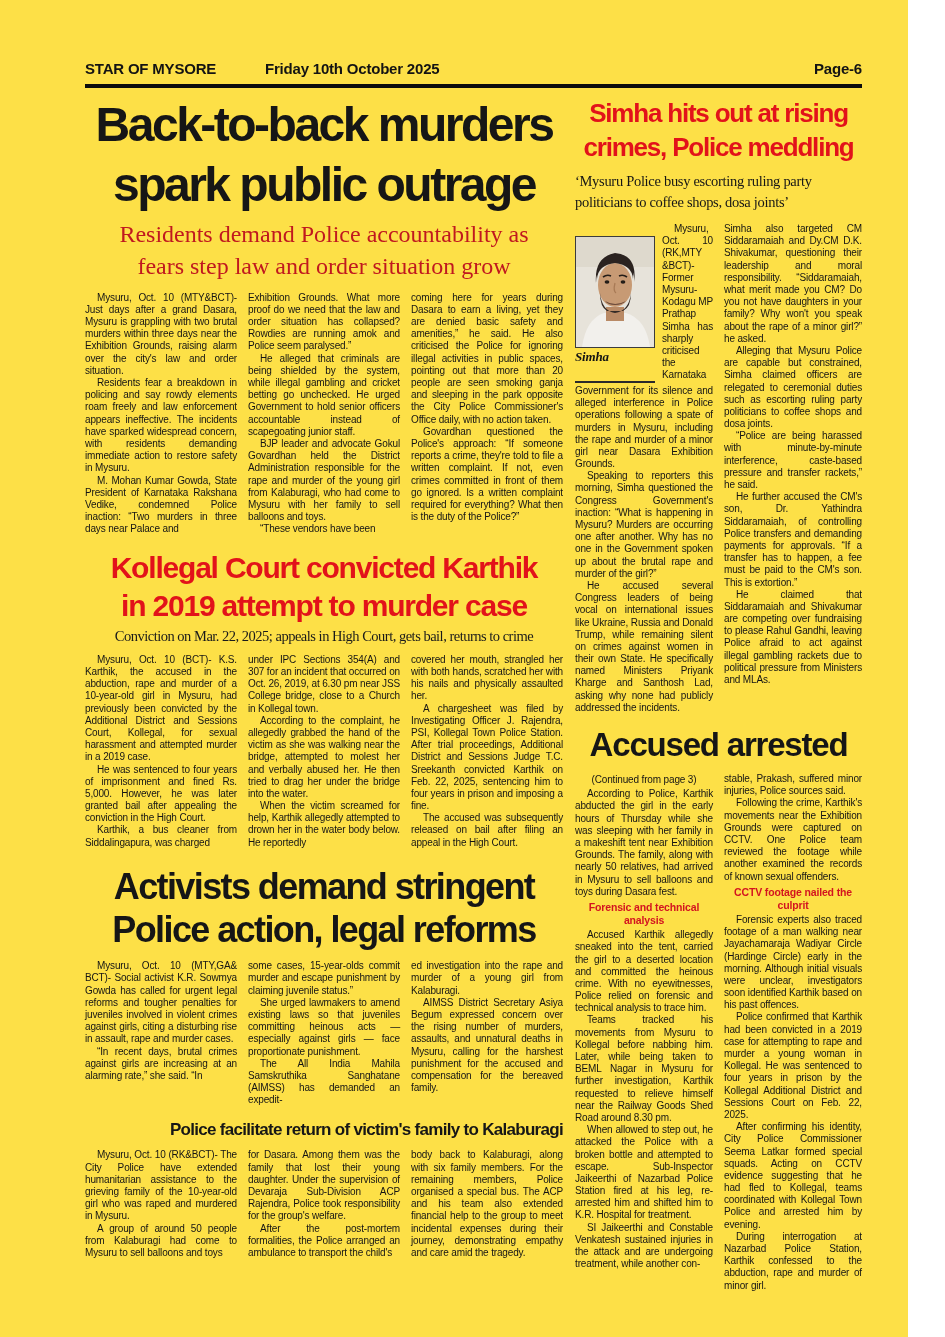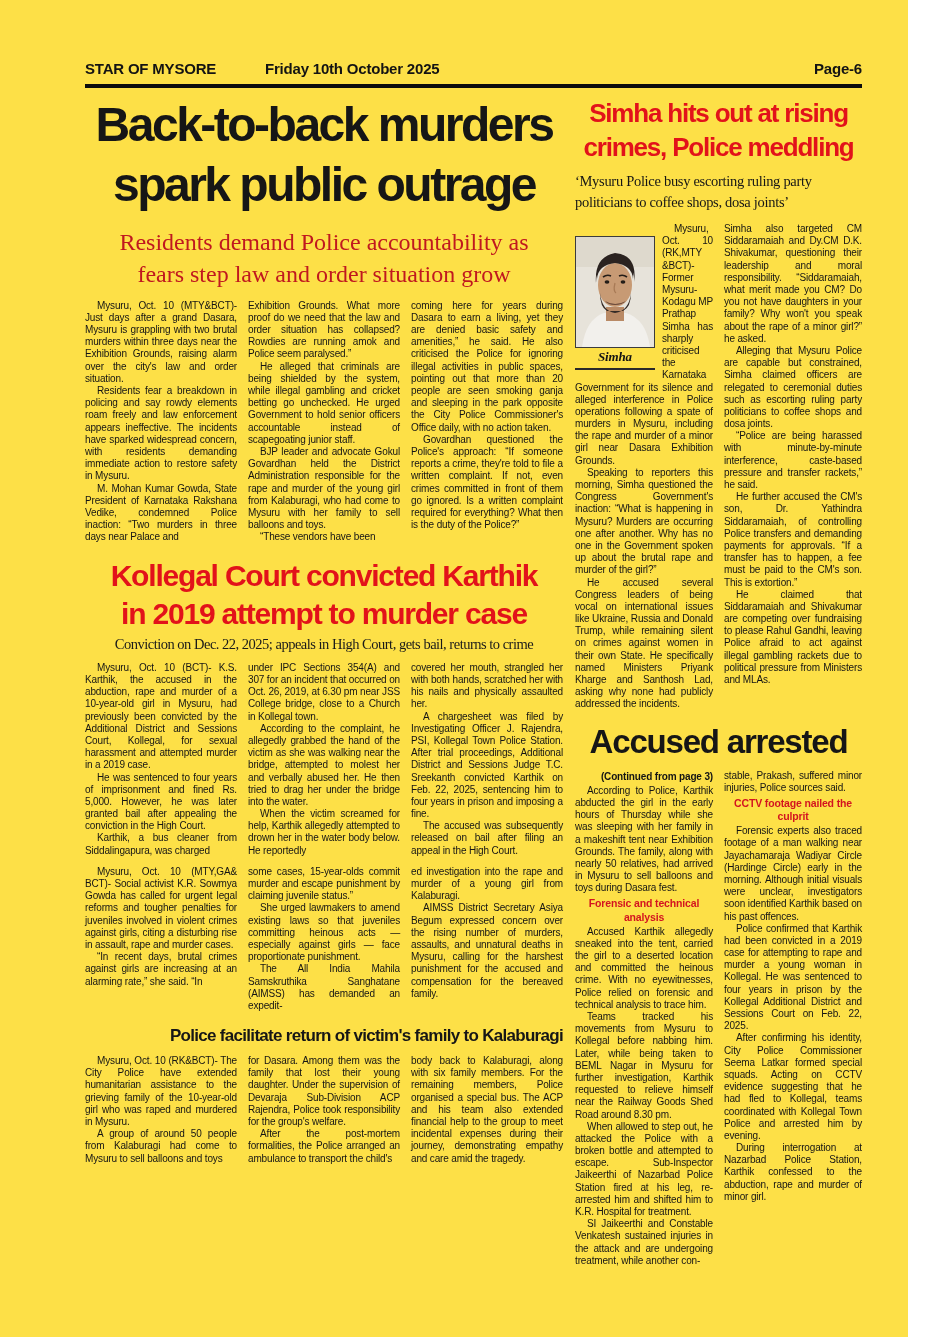--- a/index.html
+++ b/index.html
@@ -15,44 +15,44 @@
     font-weight:bold; font-size:15px; letter-spacing:-0.2px;
   }
   .hdr-rule { position:absolute; top:84px; left:85px; width:777px; border-top:4px solid #0c0c0c; }
   
   .main { position:absolute; top:95px; left:85px; width:777px; display:flex; gap:12px; }
   .region-left  { width:478px; flex:none; }
   .region-right { width:287px; flex:none; }
   
   .h-murders { font-size:48px; font-weight:bold; letter-spacing:-2.5px; line-height:1.26; text-align:center; color:#161616; }
   .h-murders p { margin:0; white-space:nowrap; }
-  .sub-murders { margin-top:10px; font-family:"Liberation Serif","DejaVu Serif",serif; font-size:24px; color:#c0181f; line-height:1.35; text-align:center; }
+  .sub-murders { margin-top:2px; font-family:"Liberation Serif","DejaVu Serif",serif; font-size:24px; color:#c0181f; line-height:1.35; text-align:center; }
   .sub-murders p { margin:0; white-space:nowrap; }
   .h-kollegal { margin-top:14px; font-size:30px; font-weight:bold; color:#e2121a; letter-spacing:-1.2px; line-height:1.24; text-align:center; }
   .h-kollegal p { margin:0; white-space:nowrap; }
   .sub-kollegal { margin-top:4px; font-family:"Liberation Serif","DejaVu Serif",serif; font-size:14.5px; letter-spacing:-0.5px; text-align:center; white-space:nowrap; color:#1a1a1a; }
   .h-activists { margin-top:16px; font-size:36px; font-weight:bold; letter-spacing:-1.6px; line-height:1.2; text-align:center; color:#161616; }
   .h-activists p { margin:0; white-space:nowrap; }
   .h-kalaburagi { margin-top:14px; font-size:17px; font-weight:bold; letter-spacing:-0.7px; text-align:right; white-space:nowrap; color:#161616; }
   .h-simha { margin-top:2px; font-size:26px; font-weight:bold; color:#e2121a; letter-spacing:-1.2px; line-height:1.3; text-align:center; }
   .h-simha p { margin:0; white-space:nowrap; }
   .sub-simha { margin-top:6px; font-family:"Liberation Serif","DejaVu Serif",serif; font-size:14.5px; letter-spacing:-0.3px; line-height:1.5; color:#161616; }
   .sub-simha p { margin:0; white-space:nowrap; }
   .h-arrested { margin-top:12px; font-size:33px; font-weight:bold; letter-spacing:-1.2px; text-align:center; white-space:nowrap; color:#161616; }
   
   .cols { display:flex; gap:11px; margin-top:9px; }
   .col  { flex:1; min-width:0; font-size:10px; line-height:1.22; letter-spacing:-0.15px; text-align:justify; color:#141414; }
   .col p { margin:0; text-indent:12px; }
   .col.cont > div:first-child p:first-child, .col.cont > p:first-child { text-indent:0; }
-  .note { font-weight:bold; font-size:10px; text-align:right; margin:1px 0 2px; }
+  .note { font-weight:normal; font-size:10px; text-align:center; margin:1px 0 2px; }
   .red-sub { color:#d31420; font-weight:bold; font-size:10.5px; line-height:1.25; text-align:center; margin:3px 0 2px; }
   
   .photo-wrap { float:left; width:80px; margin:13px 7px 2px 0; }
   .photo { display:block; width:78px; height:110px; border:1px solid #3c3c3c; background:#ddd8ce; }
-  .photo-caption { font-family:"Liberation Serif","DejaVu Serif",serif; font-weight:bold; font-style:italic; font-size:13px; text-align:center; border-bottom:2px solid #2a2a2a; padding:1px 0 3px; }
+  .photo-caption { font-family:"Liberation Serif","DejaVu Serif",serif; font-weight:bold; font-style:italic; font-size:13px; text-align:left; border-bottom:2px solid #2a2a2a; padding:1px 0 16px; }
 </style>
 </head>
 <body>
 
 <div class="page">
 
   <div class="hdr">
     <span>STAR OF MYSORE</span>
     <span>Friday 10th October 2025</span>
     <span>Page-6</span>
@@ -89,41 +89,45 @@
               <p>Govardhan questioned the Police's approach: “If someone reports a crime, they're told to file a written complaint. If not, even crimes committed in front of them go ignored. Is a written complaint required for everything? What then is the duty of the Police?”</p>
             </div>
         </div>
       </div>
 
       <div>
         <div class="h-kollegal">
             <p>Kollegal Court convicted Karthik</p>
             <p>in 2019 attempt to murder case</p>
           </div>
-        <div class="sub-kollegal">Conviction on Dec. 22, 2025; appeals in High Court, gets bail, returns to crime</div>
+        <div class="sub-kollegal">Conviction on Mar. 22, 2025; appeals in High Court, gets bail, returns to crime</div>
         <div class="cols">
           <div class="col">
               <p>Mysuru, Oct. 10 (BCT)- K.S. Karthik, the accused in the abduction, rape and murder of a 10-year-old girl in Mysuru, had previously been convicted by the Additional District and Sessions Court, Kollegal, for sexual harassment and attempted murder in a 2019 case.</p>
               <p>He was sentenced to four years of imprisonment and fined Rs. 5,000. However, he was later granted bail after appealing the conviction in the High Court.</p>
               <p>Karthik, a bus cleaner from Siddalingapura, was charged</p>
             </div>
           <div class="col cont">
               <p>under IPC Sections 354(A) and 307 for an incident that occurred on Oct. 26, 2019, at 6.30 pm near JSS College bridge, close to a Church in Kollegal town.</p>
               <p>According to the complaint, he allegedly grabbed the hand of the victim as she was walking near the bridge, attempted to molest her and verbally abused her. He then tried to drag her under the bridge into the water.</p>
               <p>When the victim screamed for help, Karthik allegedly attempted to drown her in the water body below. He reportedly</p>
             </div>
           <div class="col cont">
               <p>covered her mouth, strangled her with both hands, scratched her with his nails and physically assaulted her.</p>
               <p>A chargesheet was filed by Investigating Officer J. Rajendra, PSI, Kollegal Town Police Station. After trial proceedings, Additional District and Sessions Judge T.C. Sreekanth convicted Karthik on Feb. 22, 2025, sentencing him to four years in prison and imposing a fine.</p>
               <p>The accused was subsequently released on bail after filing an appeal in the High Court.</p>
             </div>
         </div>
       </div>
 
       <div>
+        <div class="h-activists">
+            <p>Activists demand stringent</p>
+            <p>Police action, legal reforms</p>
+          </div>
         <div class="cols">
           <div class="col">
               <p>Mysuru, Oct. 10 (MTY,GA&amp; BCT)- Social activist K.R. Sowmya Gowda has called for urgent legal reforms and tougher penalties for juveniles involved in violent crimes against girls, citing a disturbing rise in assault, rape and murder cases.</p>
               <p>“In recent days, brutal crimes against girls are increasing at an alarming rate,” she said. “In</p>
             </div>
           <div class="col cont">
               <p>some cases, 15-year-olds commit murder and escape punishment by claiming juvenile status.”</p>
               <p>She urged lawmakers to amend existing laws so that juveniles committing heinous acts — especially against girls — face proportionate punishment.</p>
               <p>The All India Mahila Samskruthika Sanghatane (AIMSS) has demanded an expedit-</p>
             </div>
@@ -213,20 +217,21 @@
             <div>
                 <p>Accused Karthik allegedly sneaked into the tent, carried the girl to a deserted location and committed the heinous crime. With no eyewitnesses, Police relied on forensic and technical analysis to trace him.</p>
                 <p>Teams tracked his movements from Mysuru to Kollegal before nabbing him. Later, while being taken to BEML Nagar in Mysuru for further investigation, Karthik requested to relieve himself near the Railway Goods Shed Road around 8.30 pm.</p>
                 <p>When allowed to step out, he attacked the Police with a broken bottle and attempted to escape. Sub-Inspector Jaikeerthi of Nazarbad Police Station fired at his leg, re-arrested him and shifted him to K.R. Hospital for treatment.</p>
                 <p>SI Jaikeerthi and Constable Venkatesh sustained injuries in the attack and are undergoing treatment, while another con-</p>
               </div>
           </div>
           <div class="col cont">
             <div>
                 <p>stable, Prakash, suffered minor injuries, Police sources said.</p>
+                <p>Following the crime, Karthik's movements near the Exhibition Grounds were captured on CCTV. One Police team reviewed the footage while another examined the records of known sexual offenders.</p>
               </div>
             <div class="red-sub">CCTV footage nailed the culprit</div>
             <div>
                 <p>Forensic experts also traced footage of a man walking near Jayachamaraja Wadiyar Circle (Hardinge Circle) early in the morning. Although initial visuals were unclear, investigators soon identified Karthik based on his past offences.</p>
                 <p>Police confirmed that Karthik had been convicted in a 2019 case for attempting to rape and murder a young woman in Kollegal. He was sentenced to four years in prison by the Kollegal Additional District and Sessions Court on Feb. 22, 2025.</p>
                 <p>After confirming his identity, City Police Commissioner Seema Latkar formed special squads. Acting on CCTV evidence suggesting that he had fled to Kollegal, teams coordinated with Kollegal Town Police and arrested him by evening.</p>
                 <p>During interrogation at Nazarbad Police Station, Karthik confessed to the abduction, rape and murder of minor girl.</p>
               </div>
           </div>
         </div>

